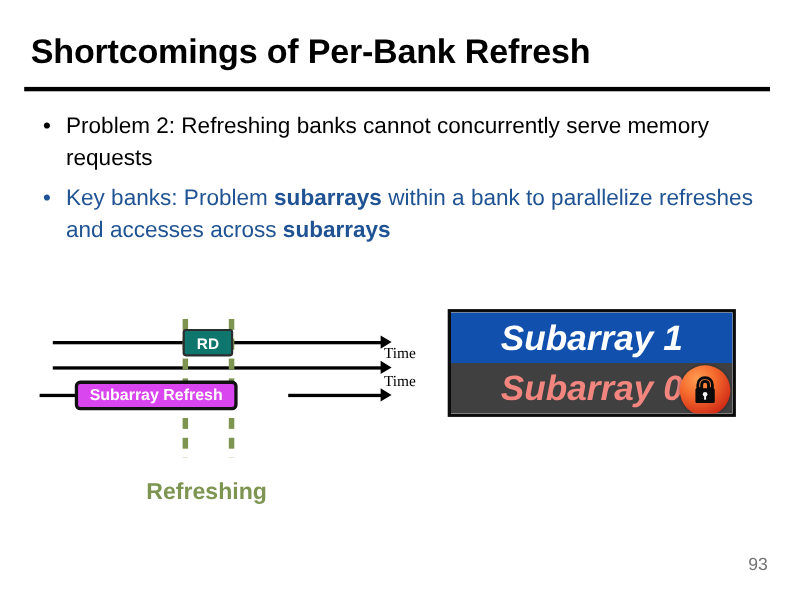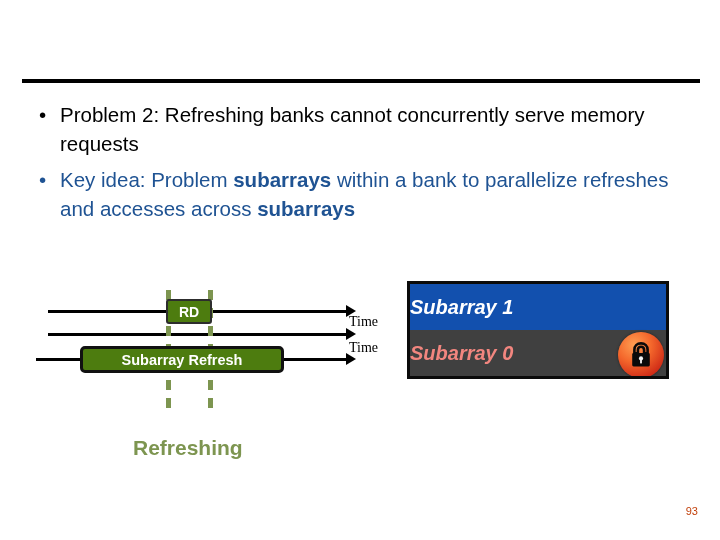--- a/index.html
+++ b/index.html
@@ -96,38 +96,38 @@
     background-image: linear-gradient(to bottom, #7d9550 0, #7d9550 10px, rgba(0,0,0,0) 10px, rgba(0,0,0,0) 18px);
     background-size: 5px 18px;
     background-repeat: repeat-y;
   }
   #rd-box {
     position: absolute;
     left: 166px;
     top: 299px;
     width: 46px;
     height: 25px;
-    background: #4d7c0f;
+    background: #0f766e;
     border: 2px solid #2d2d2d;
     border-radius: 3px;
     color: #ffffff;
     font-size: 14px;
     font-weight: bold;
     display: flex;
     align-items: center;
     justify-content: center;
     box-sizing: border-box;
   }
   #refresh-box {
     position: absolute;
-    left: 80px;
+    left: 68px;
     top: 346px;
-    width: 204px;
+    width: 148px;
     height: 27px;
-    background: #4d7c0f;
+    background: #d946ef;
     border: 3px solid #111111;
     border-radius: 5px;
     color: #ffffff;
     font-size: 14.5px;
     font-weight: bold;
     display: flex;
     align-items: center;
     justify-content: center;
     box-sizing: border-box;
   }
@@ -156,22 +156,22 @@
     border: 3px solid #0b0b0b;
     box-sizing: border-box;
     overflow: hidden;
   }
   .sub-row {
     position: relative;
     width: 100%;
     height: 50%;
     display: flex;
     align-items: center;
-    justify-content: flex-start;
-    font-size: 20px;
+    justify-content: center;
+    font-size: 32px;
     font-weight: bold;
     font-style: italic;
     box-sizing: border-box;
   }
   #subarray-1 {
     background: #1250ae;
     color: #ffffff;
   }
   #subarray-0 {
     background: #404040;
@@ -189,41 +189,42 @@
     display: flex;
     align-items: center;
     justify-content: center;
   }
 
   
   #page-number {
     position: absolute;
     right: 22px;
     top: 505px;
-    font-size: 11px;
-    color: #c2410c;
+    font-size: 16px;
+    color: #737373;
   }
 </style>
 </head>
 <body>
 
 <div id="slide">
 
+  <div id="slide-title">Shortcomings of Per-Bank Refresh</div>
   <div id="title-rule"></div>
 
   <div id="bullet-list">
 
     <div class="bullet">
       <span class="dot">•</span>
       <span class="u">Problem 2</span><span>: Refreshing banks cannot concurrently serve memory requests</span>
     </div>
 
     <div class="bullet blue">
       <span class="dot">•</span>
-      <span class="u">Key idea</span><span>: Problem </span><span class="b">subarrays</span><span> within a bank to parallelize refreshes and accesses across </span><span class="b">subarrays</span>
+      <span class="u">Key banks</span><span>: Problem </span><span class="b">subarrays</span><span> within a bank to parallelize refreshes and accesses across </span><span class="b">subarrays</span>
     </div>
 
   </div>
 
   <div id="timeline">
 
     <div class="tl-line" style="left:48px; top:310px; width:300px;"></div>
     <div class="tl-arrow" style="left:346px; top:305px;"></div>
 
     <div class="tl-line" style="left:48px; top:333px; width:300px;"></div>

